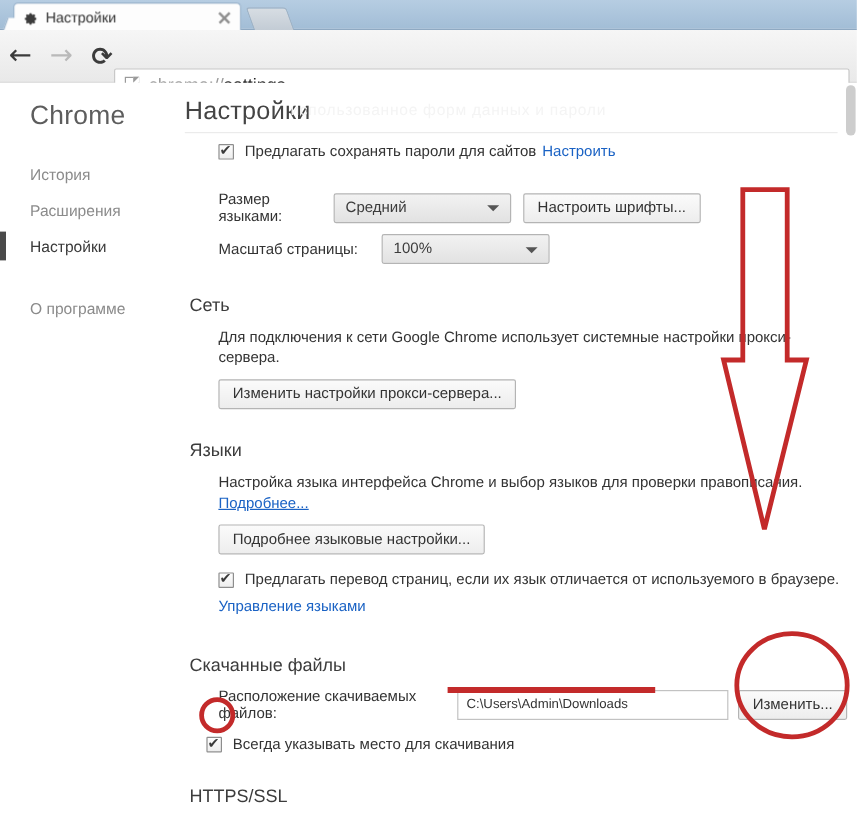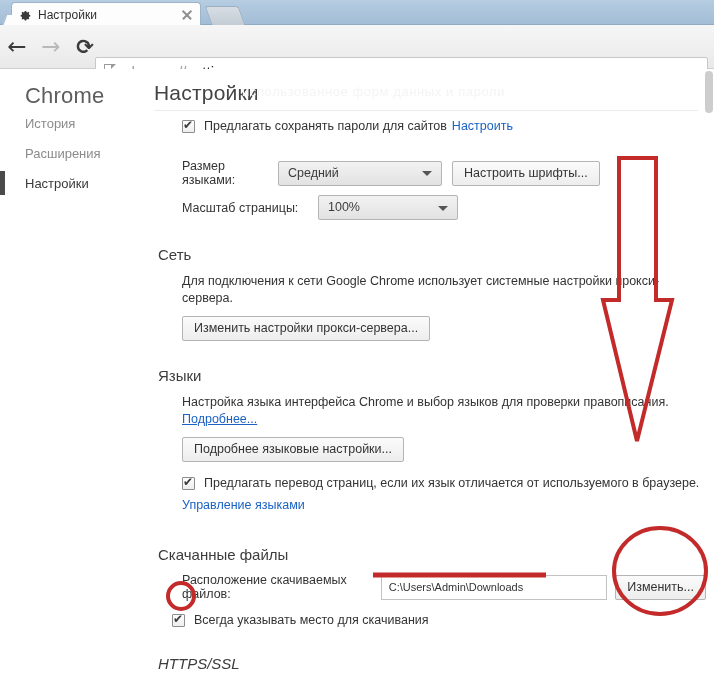--- a/index.html
+++ b/index.html
@@ -102,21 +102,21 @@
   }
 
   .sidebar {
     position: absolute; left: 0; top: 0; width: 150px; height: 100%;
     background: #ffffff;
   }
   .sb-brand {
     font-size: 22px; color: #5d5d5d; padding: 14px 0 0 25px;
     font-weight: normal; letter-spacing: .2px;
   }
-  .sb-list { }
+  .sb-list { margin-top: 22px; }
   .sb-item {
     position: relative; font-size: 13px; color: #8b8b8b;
     padding: 7px 0 7px 25px; line-height: 16px;
   }
   .sb-item.active { color: #3a3a3a; }
   .sb-item.active:before {
     content:""; position: absolute; left: 0; top: 2px;
     width: 5px; height: 24px; background: #4a4a4a;
   }
   .sb-gap { height: 22px; }
@@ -170,21 +170,21 @@
     font-size: 12.5px; color: #3c3c3c;
     background: linear-gradient(#f2f2f2, #e2e2e2);
     border: 1px solid #b4b4b4; border-radius: 2px;
     padding: 4px 9px; position: relative; line-height: 15px;
   }
   .select .caret {
     position: absolute; right: 9px; top: 50%; margin-top: -2px;
     width: 0; height: 0; border-left: 5px solid transparent;
     border-right: 5px solid transparent; border-top: 5px solid #555;
   }
-  .sel-font  { width: 164px; }
+  .sel-font  { width: 148px; }
   .sel-zoom  { width: 140px; }
 
   .textinput {
     font-size: 11px; color: #333; background: #fff;
     border: 1px solid #c2c2c2; padding: 4px 7px; line-height: 15px;
   }
 
   
   .anno { position: absolute; left: 0; top: 0; width: 714px; height: 700px;
           pointer-events: none; }
@@ -238,20 +238,23 @@
         <div class="sb-item">
           <span>История</span>
         </div>
         <div class="sb-item">
           <span>Расширения</span>
         </div>
         <div class="sb-item active">
           <span>Настройки</span>
         </div>
         <div class="sb-gap"></div>
+        <div class="sb-item">
+          <span>О программе</span>
+        </div>
       </div>
     </div>
 
     <div class="content">
 
       <div class="page-title">Настройки</div>
       <div class="ghost">использованное форм данных и пароли</div>
       <div class="title-rule"></div>
 
       <div class="block" style="margin-top:14px;">
@@ -312,21 +315,21 @@
           <span class="lbl">Расположение скачиваемых файлов:</span>
           <span class="textinput" style="width:253px; margin-left:6px;" title="C:\Users\Admin\Downloads">C:\Users\Admin\Downloads</span>
           <span class="btn" style="margin-left:8px;">Изменить...</span>
         </div>
         <div class="row indent" style="margin-left:18px; margin-top:12px;">
           <span class="cb checked"></span>
           <span class="lbl">Всегда указывать место для скачивания</span>
         </div>
       </div>
 
-      <div class="block" style="margin-top:28px;font-style:italic;">
+      <div class="block" style="margin-top:28px;">
         <div class="section-head">HTTPS/SSL</div>
 
       </div>
 
     </div>
   </div>
 </div>
 
 <svg class="anno" width="714" height="700" viewBox="0 0 714 700">
 

